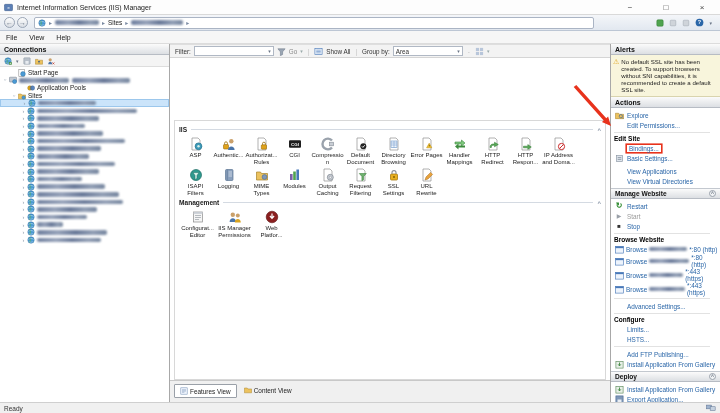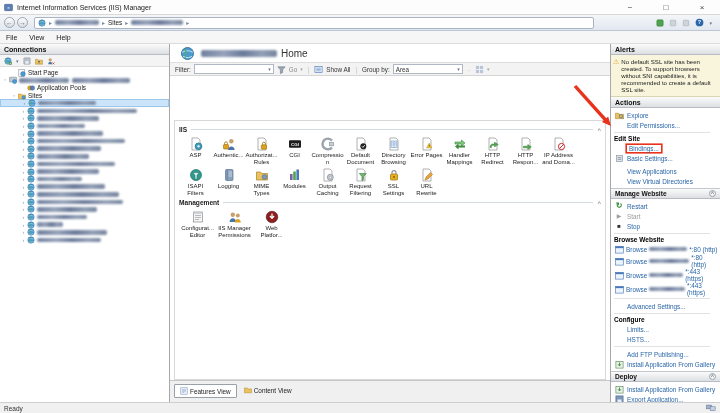--- a/index.html
+++ b/index.html
@@ -437,33 +437,20 @@
               <path d="M1.5 4.2c2-1.4 5-1.4 7 0M2 6.8c2 1.2 4.5 1.2 6 0" stroke="#bfe0f2" stroke-width="0.7" fill="none"></path>
               <path d="M3.2 2.2c1.2 1 1.2 4.6 0 5.8" stroke="#58b058" stroke-width="0.9" fill="none"></path>
             </svg>
           </span>
           <span class="blurbar" style="width: 64px;"></span>
         </div>
       </div>
   </div>
 
   <div id="center" class="abs">
-    <div id="homeheader">
-      <span id="home-globe">
-          <svg width="15" height="15" viewBox="0 0 10 10">
-            <circle cx="5" cy="5" r="4" fill="#4a9ad4" stroke="#2a6a9a" stroke-width="0.6"></circle>
-            <path d="M1.5 4.2c2-1.4 5-1.4 7 0M2 6.8c2 1.2 4.5 1.2 6 0" stroke="#bfe0f2" stroke-width="0.7" fill="none"></path>
-            <path d="M3.2 2.2c1.2 1 1.2 4.6 0 5.8" stroke="#58b058" stroke-width="0.9" fill="none"></path>
-          </svg>
-        </span>
-      <span id="hometitle">
-        <span class="blurbar" id="home-blur" style="width: 76px; height: 7px;"></span>
-        <span>Home</span>
-      </span>
-    </div>
     <div id="filterbar">
       <span>Filter:</span>
       <div class="combo" style="width:80px">
           <span></span>
           <span class="arr">▾</span>
         </div>
       <span id="funnel-icon">
           <svg width="9" height="9" viewBox="0 0 10 10">
             <path d="M1 2h8L6.2 5.4v3L3.8 9.6V5.4z" fill="#9aa6b4" stroke="#6a7686" stroke-width="0.6"></path>
           </svg>

